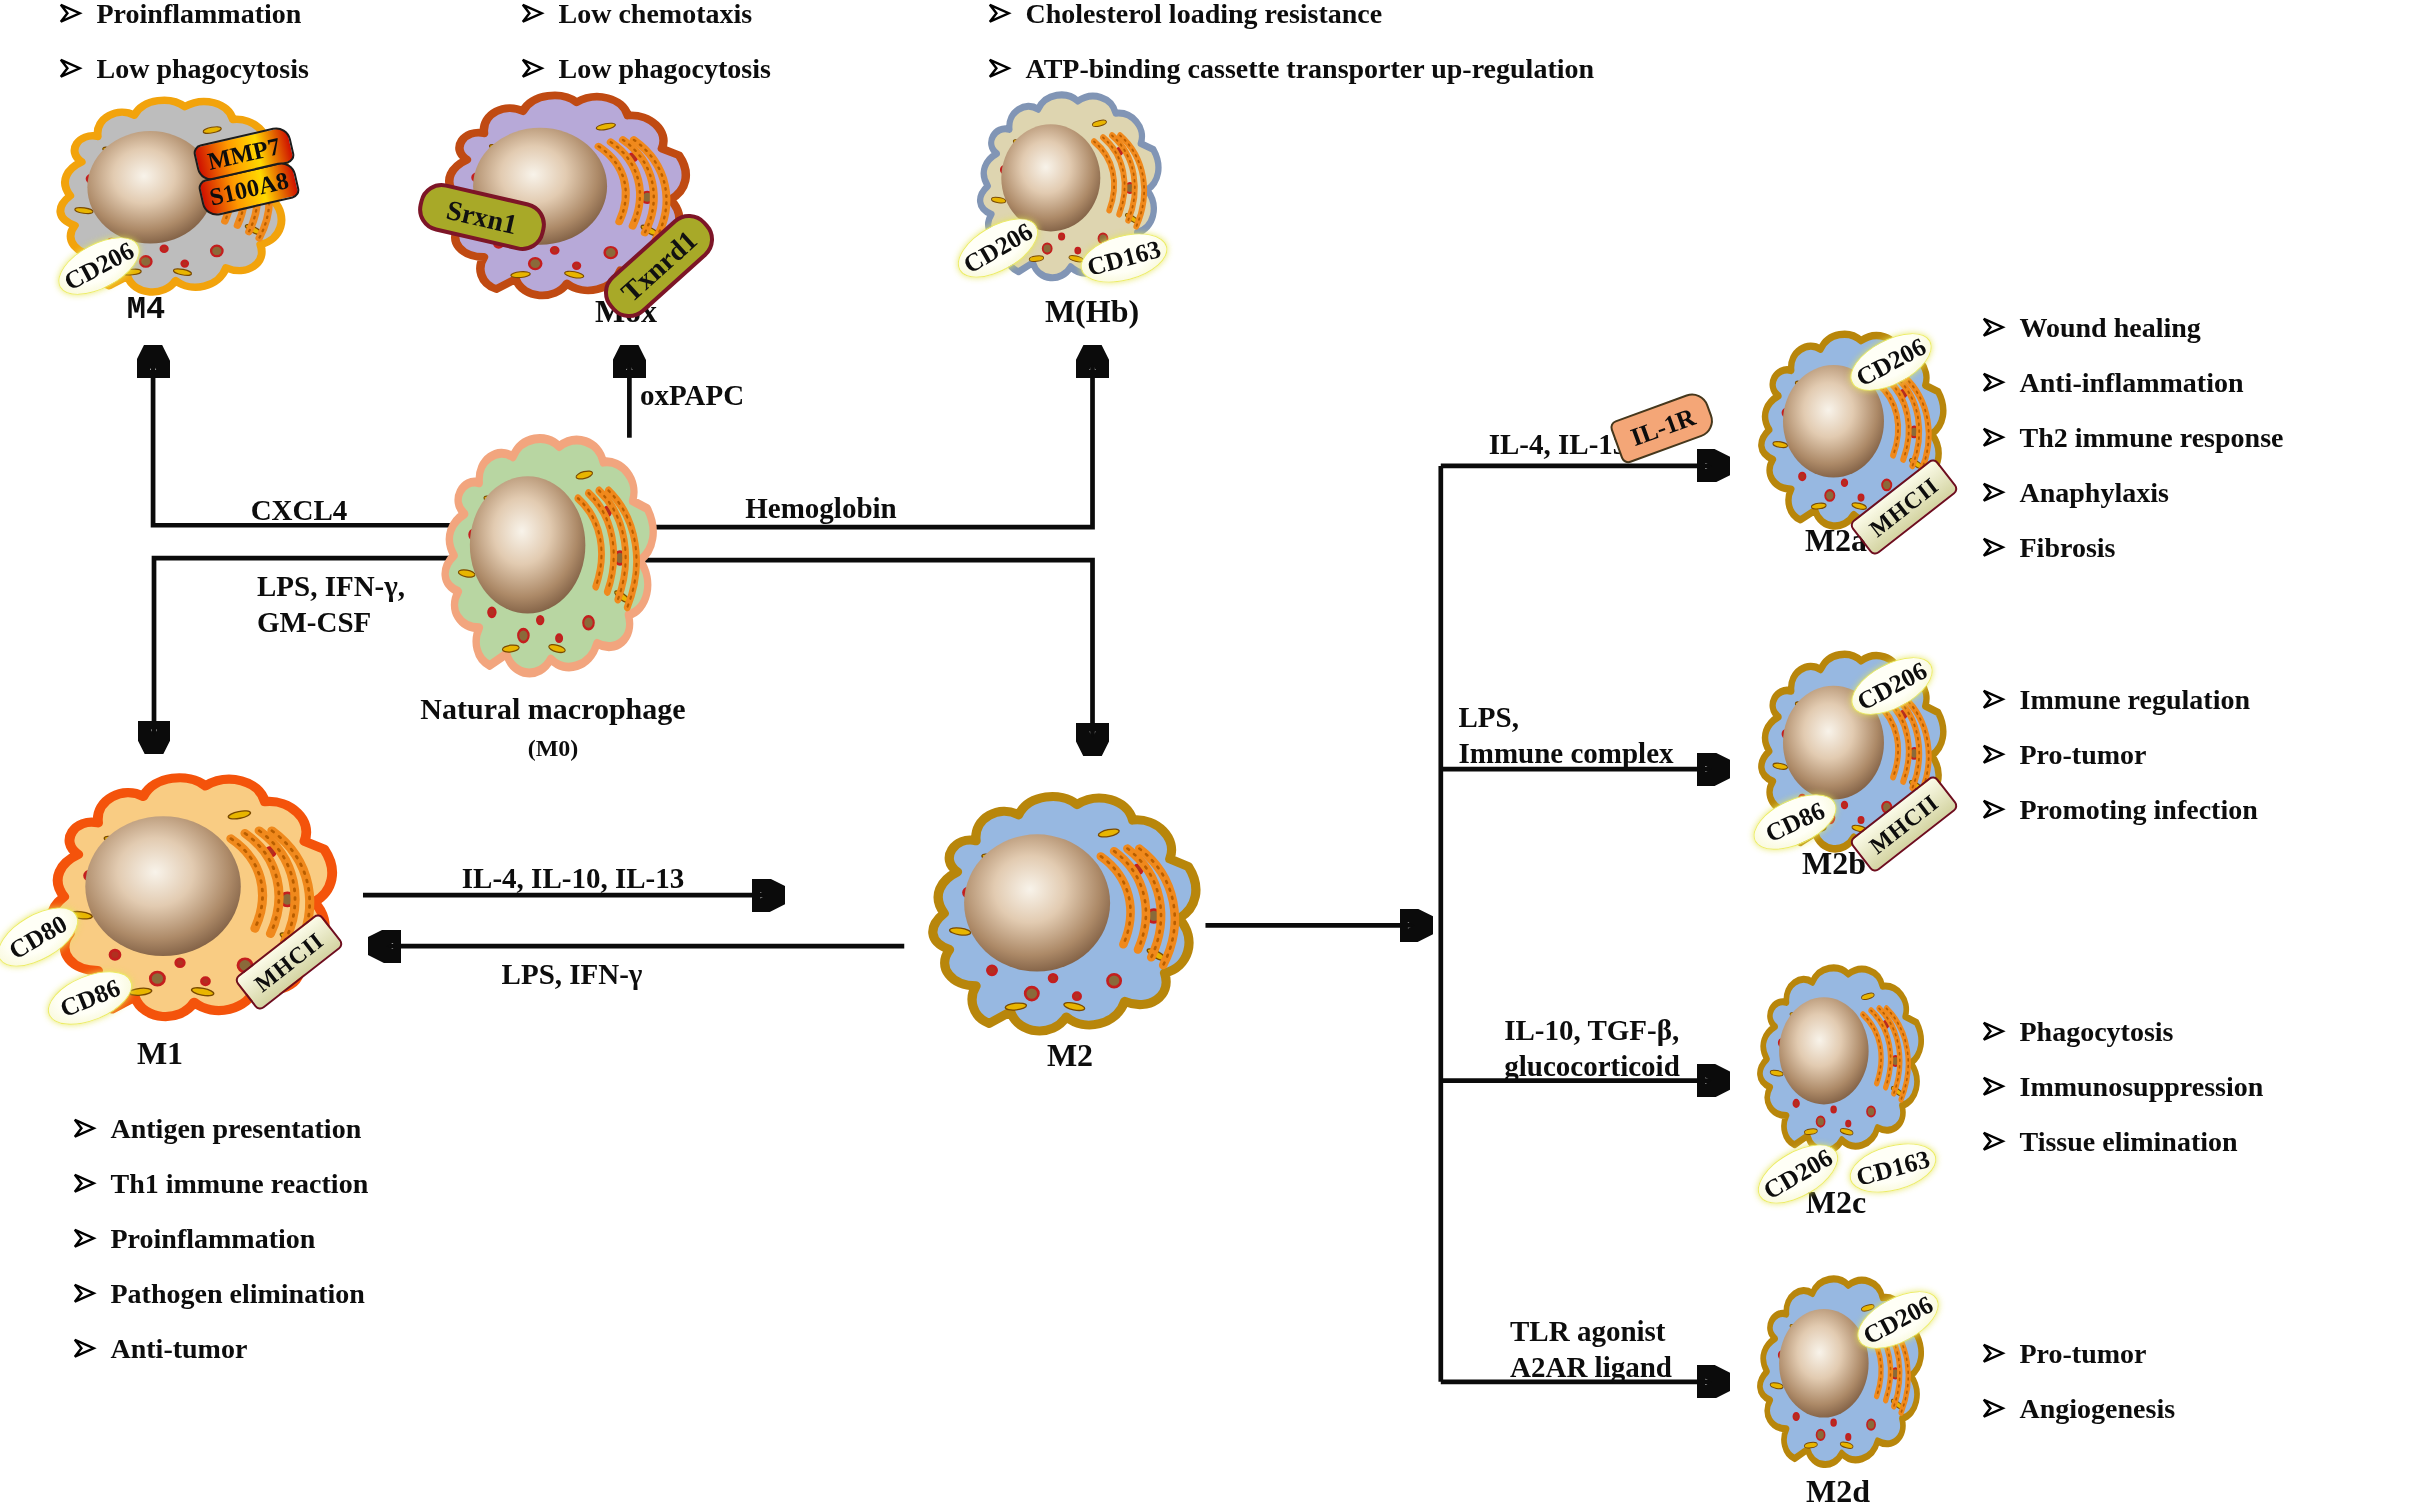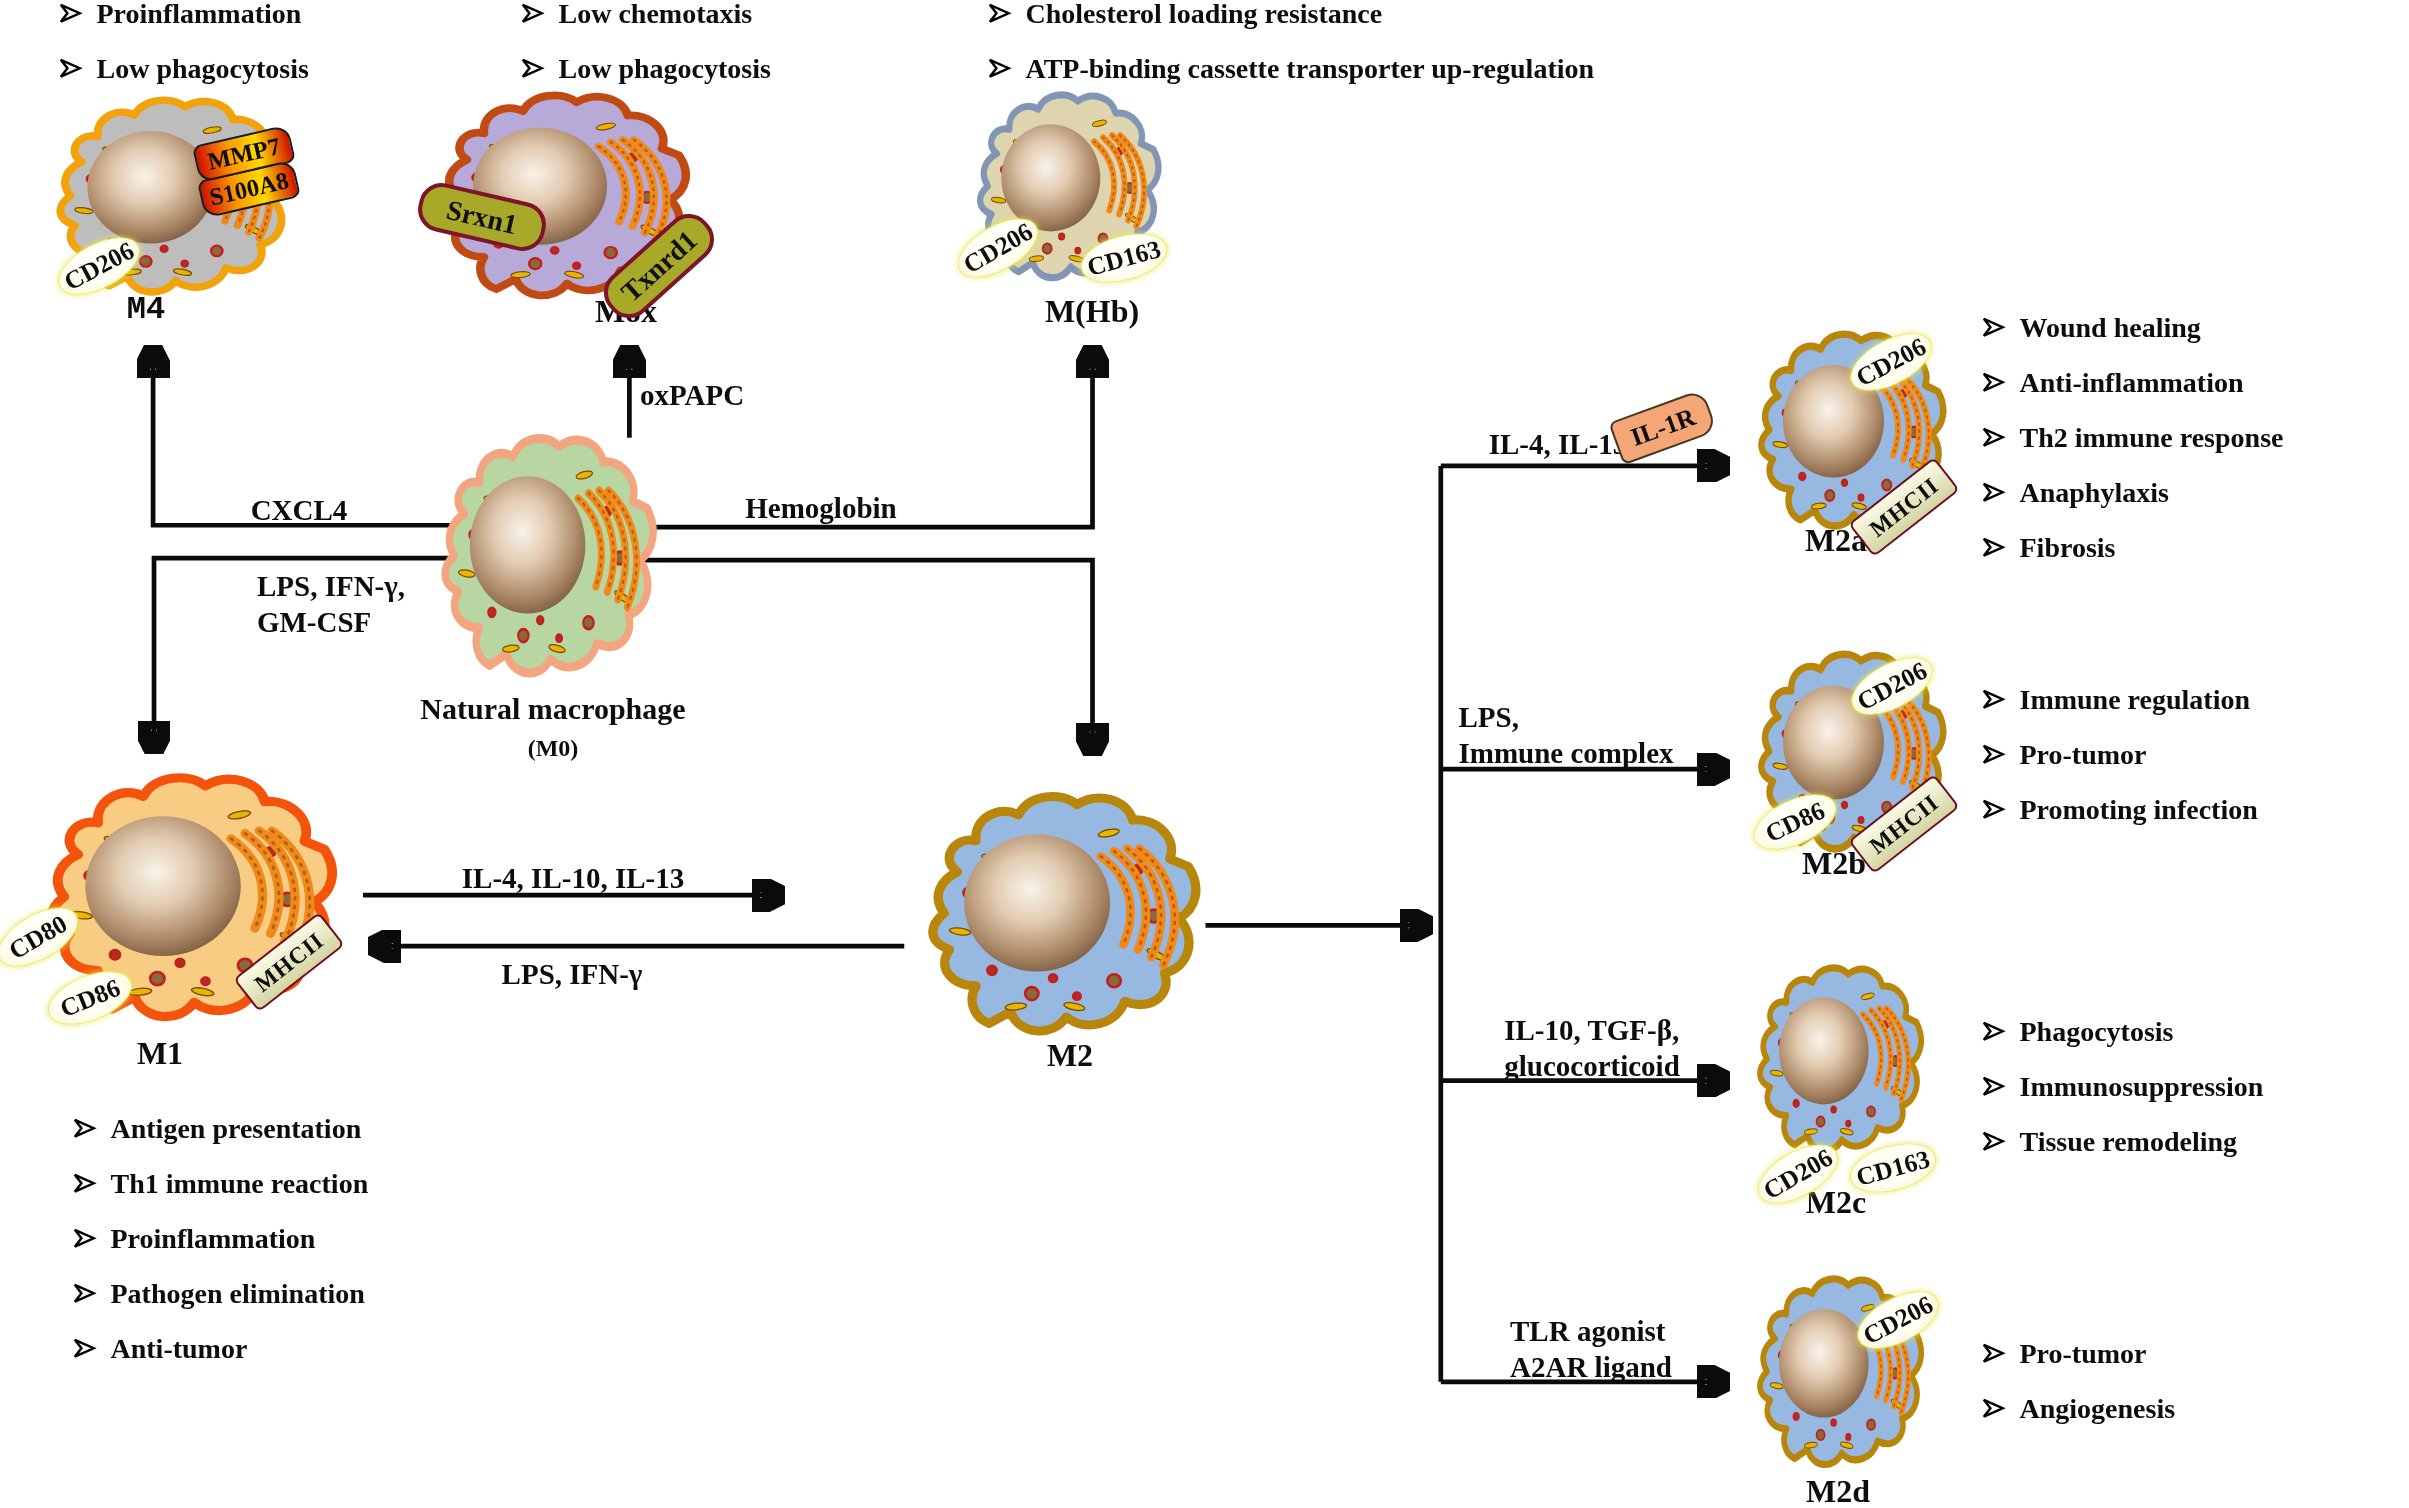--- a/index.html
+++ b/index.html
@@ -685,21 +685,21 @@
           </svg>
         </span>
         <span>Immunosuppression</span>
       </li>
       <li>
         <span class="glyph">
           <svg width="24.5" height="24.5" viewBox="0 0 26 26">
             <path d="M3,4 L23,13 L3,22 L10,13 Z" fill="#ffffff" stroke="#000000" stroke-width="2.6" stroke-linejoin="miter"></path>
           </svg>
         </span>
-        <span>Tissue remodeling</span>
+        <span>Tissue elimination</span>
       </li>
     </ul>
   <ul class="func-list" style="left:1981px; top:1326px;">
       <li>
         <span class="glyph">
           <svg width="24.5" height="24.5" viewBox="0 0 26 26">
             <path d="M3,4 L23,13 L3,22 L10,13 Z" fill="#ffffff" stroke="#000000" stroke-width="2.6" stroke-linejoin="miter"></path>
           </svg>
         </span>
         <span>Pro-tumor</span>

